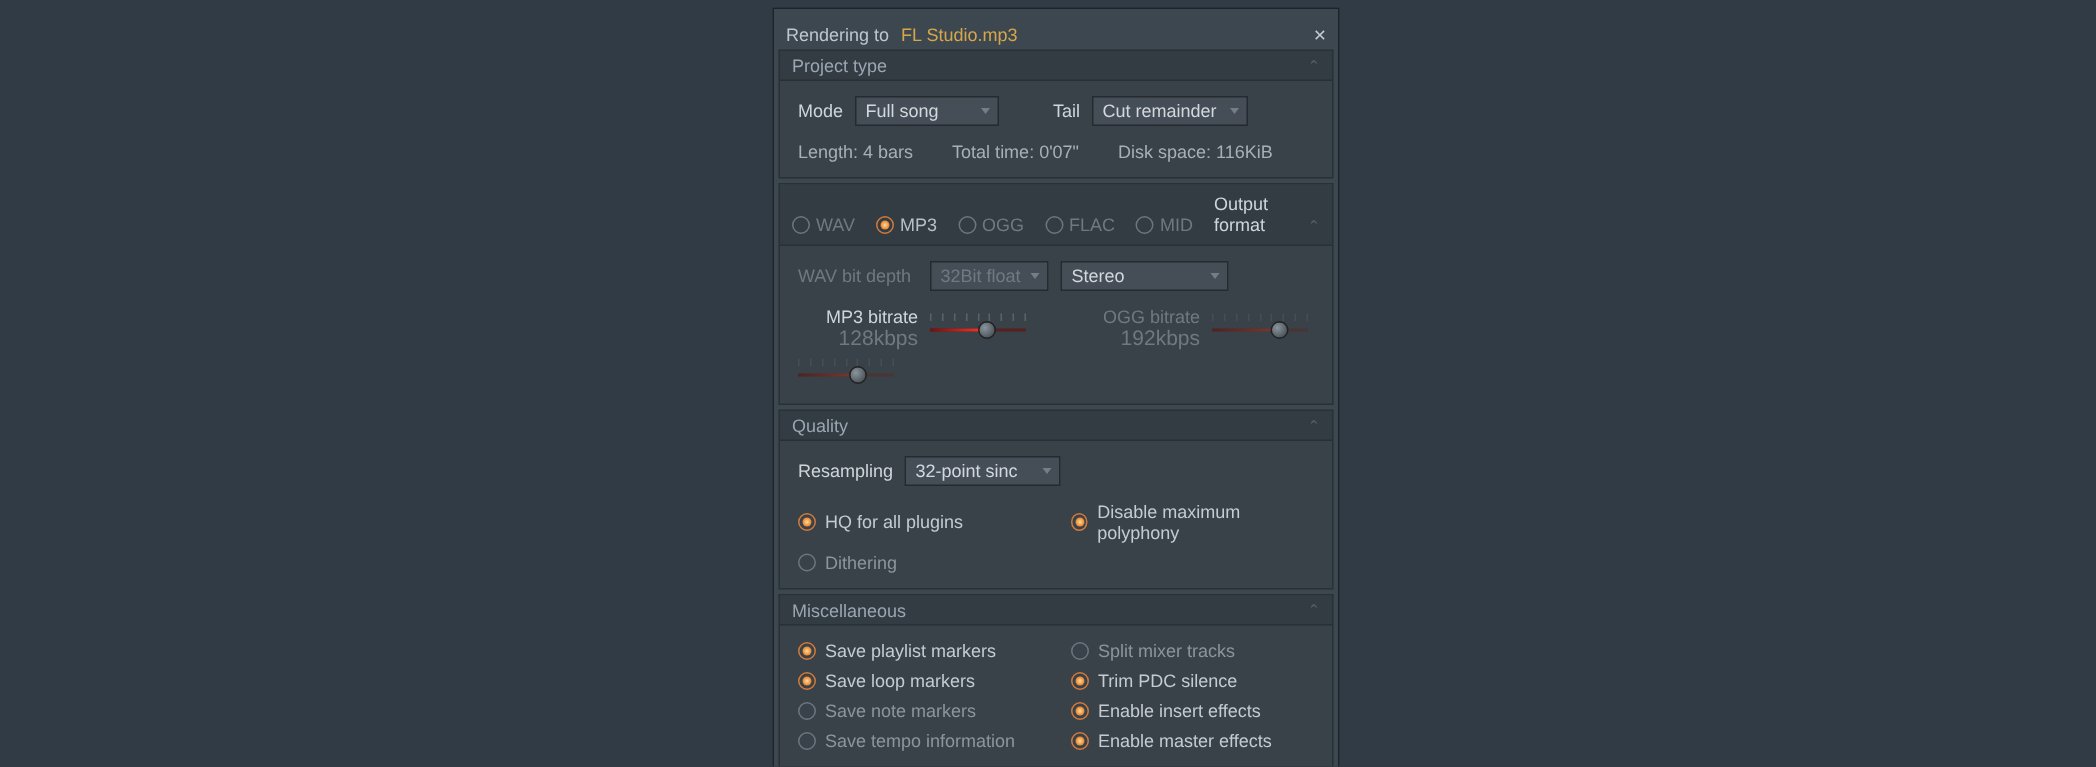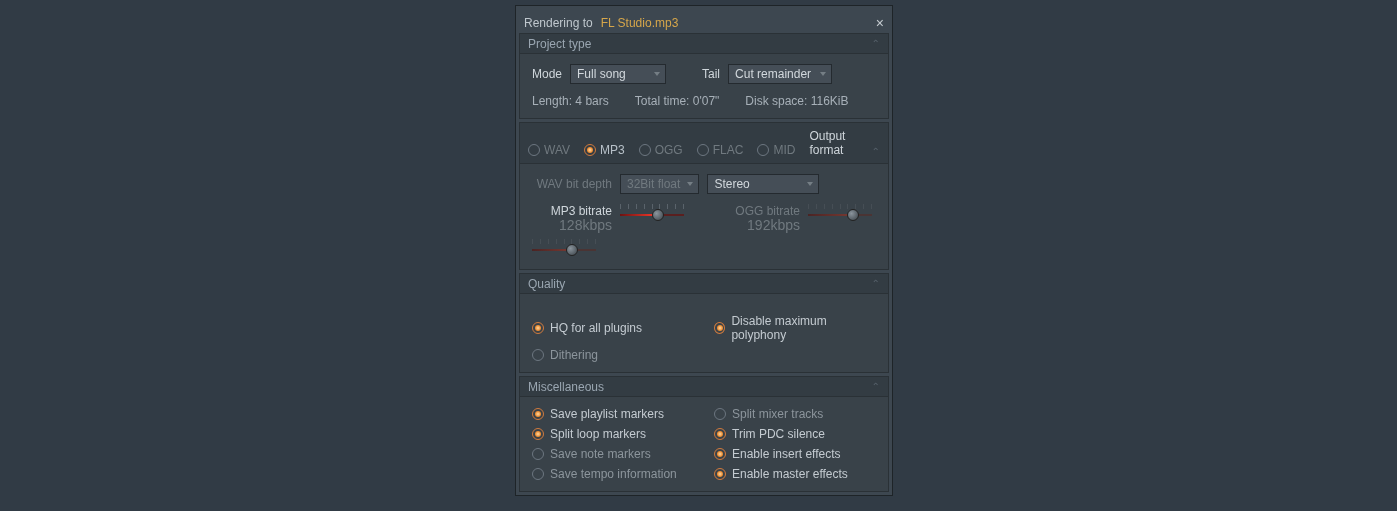--- a/index.html
+++ b/index.html
@@ -22,21 +22,21 @@
 .info{color:#a7b0b8;margin-right:18px}
 .fmt-row{display:flex;align-items:flex-end;padding:6px 8px;border-bottom:1px solid #2a3136;background:#333c43;gap:4px}
 .radio{width:12px;height:12px;border:1px solid #6c7680;border-radius:50%;display:inline-flex;align-items:center;justify-content:center}
 .radio.on{border-color:#d07a3d}
 .radio.on::after{content:"";width:6px;height:6px;border-radius:50%;background:radial-gradient(circle,#ffd9a0 0%,#e88326 70%)}
 .fmt{display:flex;align-items:center;gap:4px;margin-right:10px;color:#b7c0c8;cursor:pointer}
 .fmt.dim{color:#70797f}
 .fmt-title{margin-left:auto;color:#cfd6db;margin-right:6px}
 .fmt-title+.chev{color:#56616b;font-size:10px}
 .grid2{display:grid;grid-template-columns:1fr 1fr;gap:6px 20px}
-.slider-block{display:flex;gap:8px}
+.slider-block{display:flex;align-items:center;gap:8px}
 .slider-lbls{text-align:right}
 .slider-lbls .sub{color:#70797f;font-size:14px;line-height:1.1}
 .slider{width:64px;height:20px;position:relative}
 .slider .ticks{position:absolute;top:0;left:0;right:0;height:6px;display:flex;justify-content:space-between}
 .slider .ticks span{width:1px;height:5px;background:#5a636b}
 .slider.dim .ticks span{background:#464e55}
 .slider .track{position:absolute;top:10px;left:0;right:0;height:2px;background:#5a1f1f}
 .slider .fill{position:absolute;top:10px;left:0;height:2px;background:linear-gradient(to right,#6b1212,#ff3a2a)}
 .slider.dim .track{background:#4a3434}
 .slider.dim .fill{background:linear-gradient(to right,#4a2424,#7a3a32)}
@@ -96,21 +96,21 @@
         </div>
       <div class="fmt dim">
           <span class="radio"></span>
           <span>MID</span>
         </div>
       <span class="fmt-title">Output format</span>
       <span class="chev">⌃</span>
     </div>
     <div class="section-body">
       <div class="row">
-        <span class="lbl dim" style="width:80px;text-align:right">WAV bit depth</span>
+        <span class="lbl dim" style="width:80px;text-align:left">WAV bit depth</span>
         <div class="dd dim" style="min-width:70px">32Bit float</div>
         <div class="dd" style="min-width:112px">Stereo</div>
       </div>
       <div class="grid2">
         <div class="slider-block">
           <div class="slider-lbls" style="width:80px">
             <div class="lbl">MP3 bitrate</div>
             <div class="sub">128kbps</div>
           </div>
           <div class="slider">
@@ -173,20 +173,24 @@
       </div>
     </div>
   </div>
 
   <div class="section">
     <div class="section-hd">
       <span>Quality</span>
       <span class="chev">⌃</span>
     </div>
     <div class="section-body">
+      <div class="row">
+        <span class="lbl">Resampling</span>
+        <div class="dd" style="min-width:104px">32-point sinc</div>
+      </div>
       <div class="optgrid">
         <div class="opt">
             <span class="radio on"></span>
             <span>HQ for all plugins</span>
           </div>
         <div class="opt">
             <span class="radio on"></span>
             <span>Disable maximum polyphony</span>
           </div>
         <div class="opt dim">
@@ -207,21 +211,21 @@
         <div class="opt">
             <span class="radio on"></span>
             <span>Save playlist markers</span>
           </div>
         <div class="opt dim">
             <span class="radio"></span>
             <span>Split mixer tracks</span>
           </div>
         <div class="opt">
             <span class="radio on"></span>
-            <span>Split loop markers</span>
+            <span>Save loop markers</span>
           </div>
         <div class="opt">
             <span class="radio on"></span>
             <span>Trim PDC silence</span>
           </div>
         <div class="opt dim">
             <span class="radio"></span>
             <span>Save note markers</span>
           </div>
         <div class="opt">

